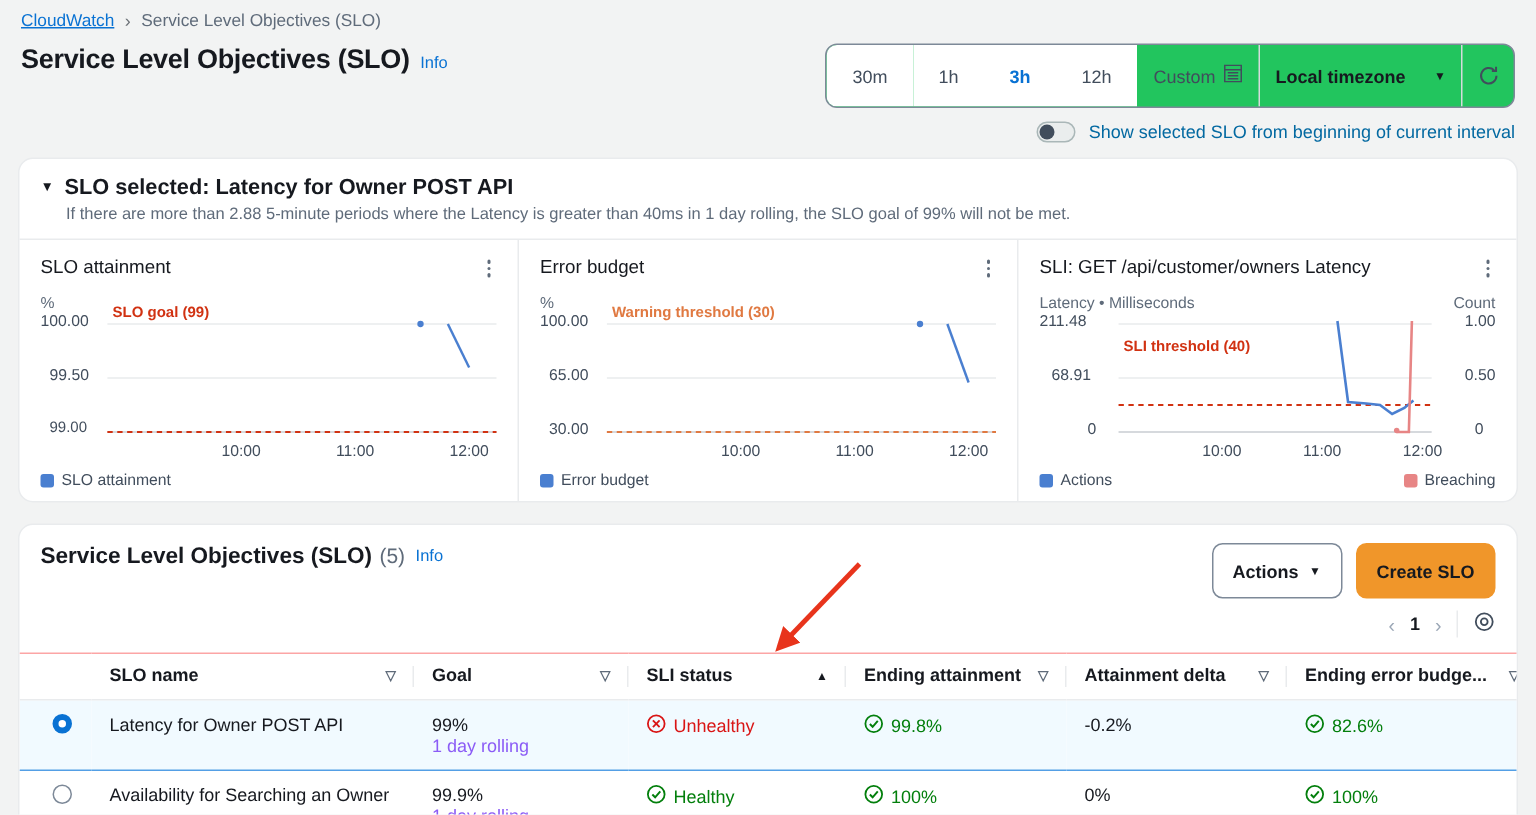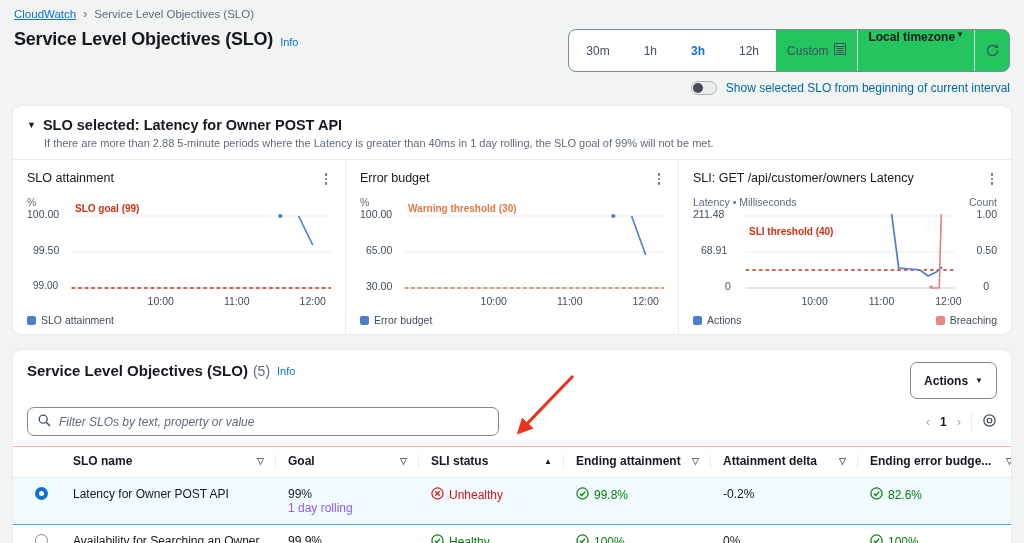--- a/index.html
+++ b/index.html
@@ -24,21 +24,21 @@
   .info-link { color: #0972d3; font-size: 11px; margin-left: 7px; cursor: pointer; align-self: center; position: relative; top: 2px; }
 
   .head-right { margin-left: auto; display: flex; flex-direction: column; align-items: flex-end; gap: 9px; }
 
   
   .range-group { display: flex; align-items: stretch; background: #22c55e; border: 1px solid #7d8998; border-radius: 8px; overflow: hidden; height: 43px; }
   .range-btn { padding: 0 17px; display: flex; align-items: center; justify-content: center; font-size: 12px; color: #414d5c; cursor: pointer; background: #fff; border: none; font-family: inherit; }
   .range-btn.active { color: #0972d3; font-weight: bold; }
   .range-custom { padding: 0 11px; display: flex; align-items: center; gap: 6px; color: #414d5c; cursor: pointer; }
   .divider-v { width: 1px; background: #d5dbdb; }
-  .tz-btn { padding: 0 10px; display: flex; gap: 1px; color: #16191f; font-weight: bold; font-size: 12px; cursor: pointer; }
+  .tz-btn { padding: 0 10px; display: flex; align-items: center; gap: 19px; color: #16191f; font-weight: bold; font-size: 12px; cursor: pointer; }
   .refresh-btn { width: 34px; display: flex; align-items: center; justify-content: center; cursor: pointer; }
 
   .toggle-row { display: flex; align-items: center; gap: 9px; }
   .toggle { width: 26px; height: 14px; border-radius: 7px; background: #eaeded; border: 1px solid #aab7b8; position: relative; cursor: pointer; flex: none; }
   .toggle .knob { position: absolute; width: 10px; height: 10px; border-radius: 50%; background: #414d5c; top: 1px; left: 1px; }
   .toggle-label { font-size: 12px; color: #0369a1; white-space: nowrap; }
 
   
   .panel { background: #fff; border: 1px solid #e9ebed; border-radius: 10px; margin: 10px 12px 0 12px; }
 
@@ -297,33 +297,25 @@
     <div style="display:flex;align-items:baseline;">
       <span class="tp-title">Service Level Objectives (SLO)</span>
       <span class="tp-count">(5)</span>
       <span class="info-link" style="top:0;">Info</span>
     </div>
     <div class="tp-actions">
       <button class="btn btn-normal">
         <span>Actions</span>
         <span style="font-size:8px;">▼</span>
       </button>
+      <button class="btn btn-primary">Create SLO</button>
     </div>
   </div>
 
   <div class="tp-row2">
-    <div class="search-box">
-      <span>
-        <svg width="13" height="13" viewBox="0 0 14 14">
-            <circle cx="5.6" cy="5.6" r="4.3" fill="none" stroke="#414d5c" stroke-width="1.4"></circle>
-            <line x1="8.8" y1="8.8" x2="13" y2="13" stroke="#414d5c" stroke-width="1.6"></line>
-          </svg>
-      </span>
-      <span class="search-ph">Filter SLOs by text, property or value</span>
-    </div>
     <div class="pager">
       <span class="pg-arrow">‹</span>
       <span class="pg-num">1</span>
       <span class="pg-arrow">›</span>
       <span class="pg-sep"></span>
       <span class="gear">
         <svg width="15" height="15" viewBox="0 0 16 16">
             <circle cx="8" cy="8" r="2.4" fill="none" stroke="#414d5c" stroke-width="1.3"></circle>
             <circle cx="8" cy="8" r="6" fill="none" stroke="#414d5c" stroke-width="1.3"></circle>
           </svg>

